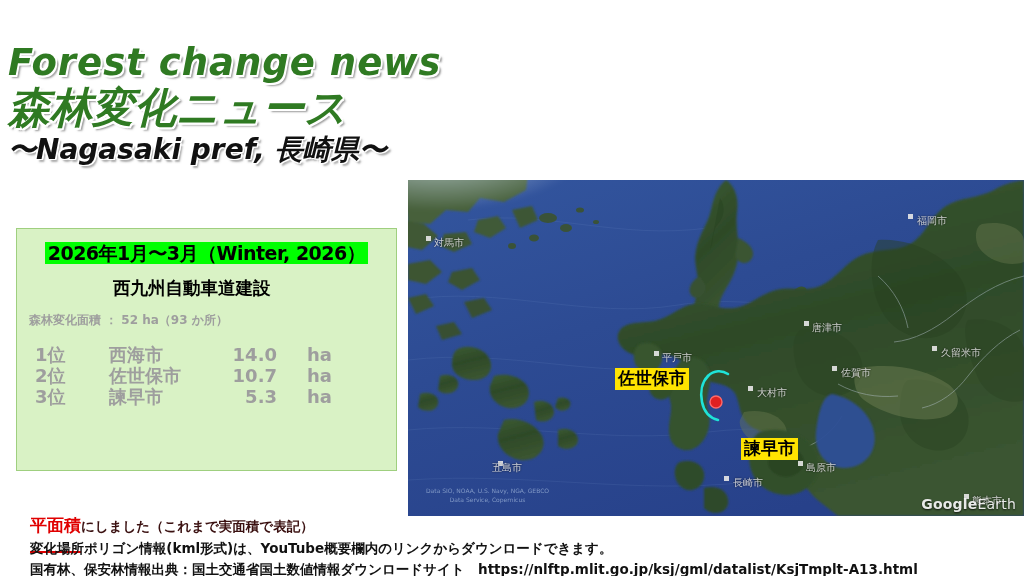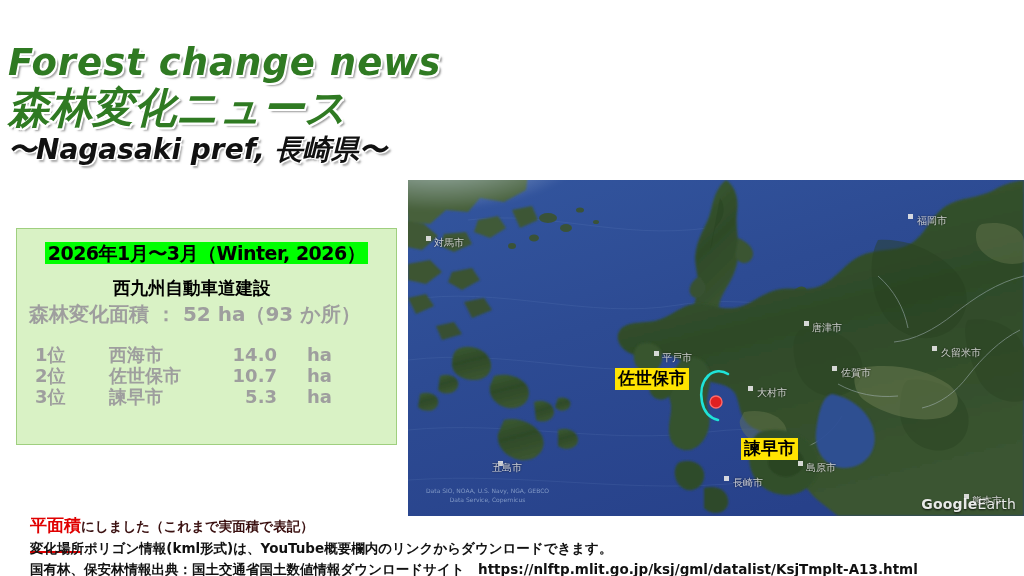--- a/index.html
+++ b/index.html
@@ -52,21 +52,21 @@
       -1.4px -1.4px 0 #ffffff, 1.4px -1.4px 0 #ffffff,
       -1.4px 1.4px 0 #ffffff, 1.4px 1.4px 0 #ffffff,
       0 -1.4px 0 #ffffff, 0 1.4px 0 #ffffff,
       -1.4px 0 0 #ffffff, 1.4px 0 0 #ffffff,
       2.5px 2.5px 2px rgba(90,90,90,0.5);
     white-space:nowrap;
   }
 
   
   .infobox{
-    position:absolute;left:16px;top:228px;width:381px;height:217px;
+    position:absolute;left:16px;top:228px;width:381px;height:243px;
     background:#d9f2c5;
     border:1px solid #9fcf7f;
     box-sizing:border-box;
     padding:8px 12px 0 12px;
   }
   .date-head{
     text-align:center;
     margin:4px 0 10px 0;
   }
   .date-head span{
@@ -80,22 +80,22 @@
     white-space:nowrap;
   }
   .detail{
     font-size:17.5px;font-weight:bold;color:#000;
     line-height:1.30;
     font-family:"DejaVu Sans","Liberation Sans",sans-serif;
     white-space:nowrap;
   }
   .detail.indent{padding-left:84px;}
   .area-line{
-    font-size:20px;font-weight:bold;color:#9e9e9e;
-    line-height:1.35;margin-top:1px;
+    font-size:12px;font-weight:bold;color:#9e9e9e;
+    line-height:1.35;margin-top:12px;
     font-family:"DejaVu Sans","Liberation Sans",sans-serif;
     white-space:nowrap;
   }
   .rank-table{
     margin-top:17px;
     color:#9e9e9e;
     font-size:18px;font-weight:bold;
     font-family:"DejaVu Sans","Liberation Sans",sans-serif;
     border-collapse:collapse;
     line-height:1.12;

